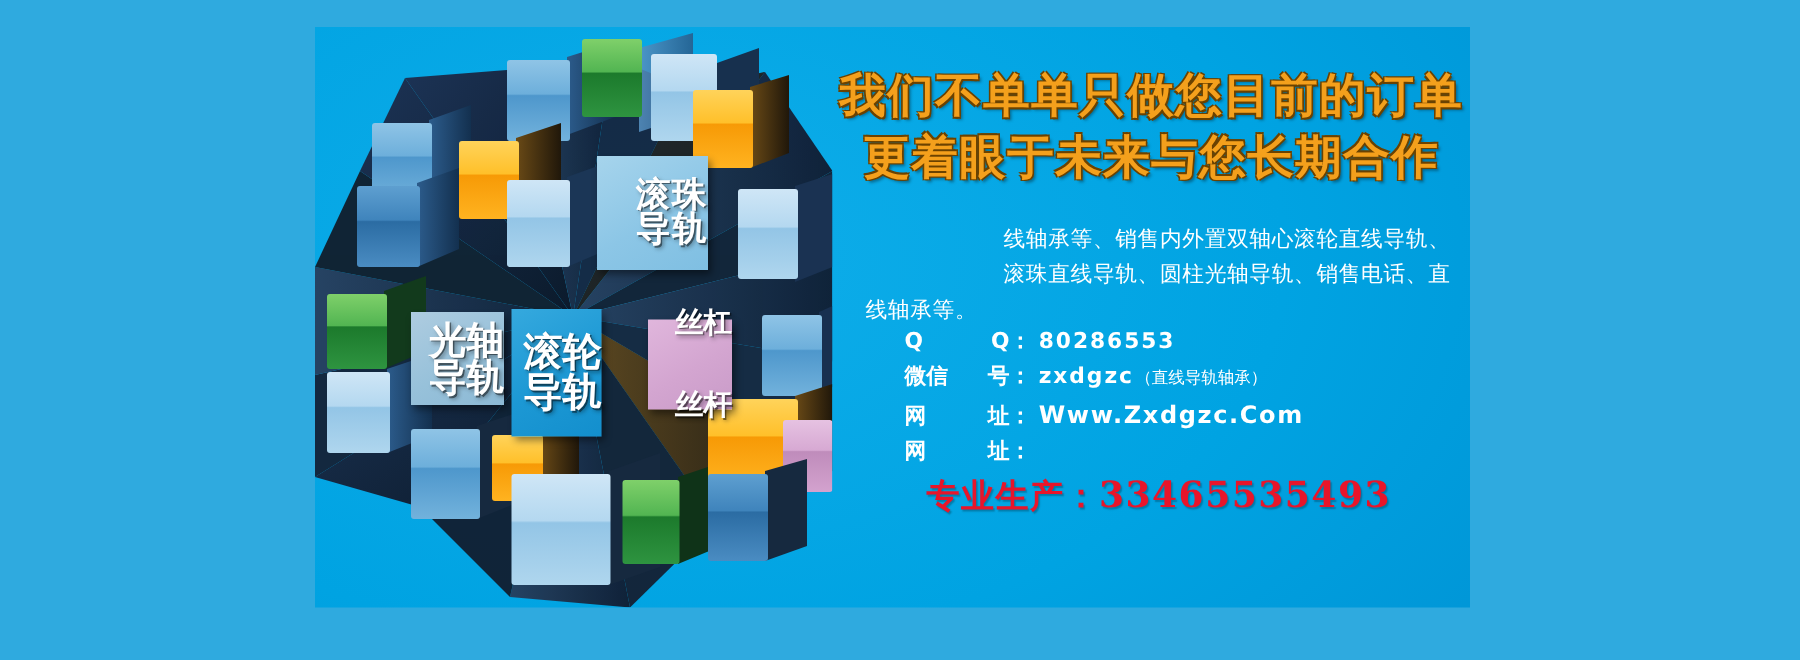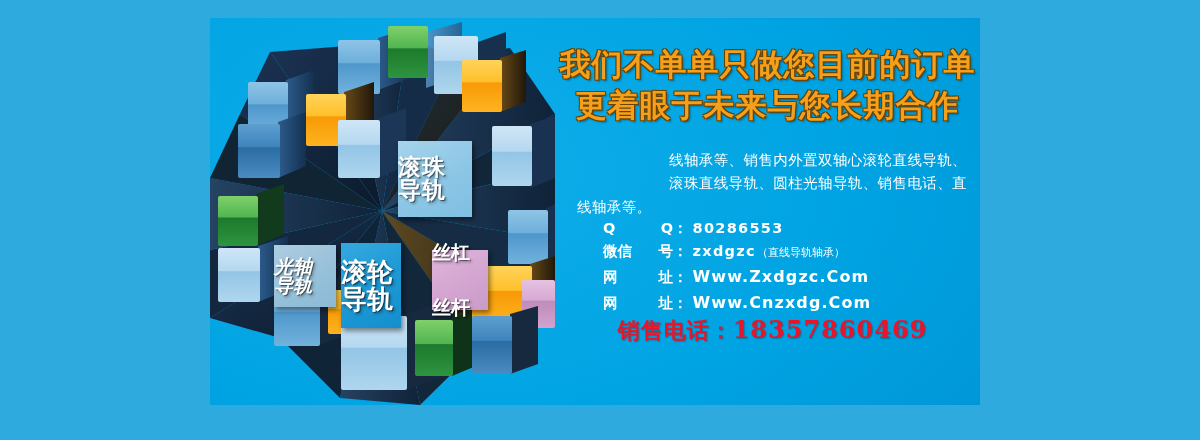--- a/index.html
+++ b/index.html
@@ -18,38 +18,36 @@
     overflow:hidden;
   }
 
   
   .graphic{position:absolute;left:0;top:0;width:345px;height:387px;overflow:hidden;}
   .graphic svg{display:block;}
 
   
   .lbl{
     position:absolute;
-    display:flex;flex-direction:column;align-items:flex-start;justify-content:center;
+    display:flex;flex-direction:column;align-items:flex-end;justify-content:center;
     color:#fff;font-weight:bold;line-height:1.02;
     text-shadow:1px 1px 0 rgba(0,0,0,.45), 2px 2px 3px rgba(0,0,0,.35);
     box-shadow:2px 3px 5px rgba(0,0,0,.45);
     box-sizing:border-box;
-    margin-top:37px;
   }
   .lbl span{display:block;white-space:nowrap;}
 
   .lbl-gunzhu{
     left:188px;top:86px;width:74px;height:76px;font-size:23px;
     background:linear-gradient(150deg,#A6D4EC 0%,#8CC6E6 55%,#7FBFE2 100%);
     letter-spacing:1px;
   }
   .lbl-guangzhou{
-    left:64px;top:190px;width:62px;height:62px;font-size:19px;
+    left:64px;top:190px;width:62px;height:62px;font-size:25px;
     background:linear-gradient(150deg,#AECCE0 0%,#97C1DA 55%,#8CB9D5 100%);
-    font-style:italic;
   }
   .lbl-gunlun{
     left:131px;top:188px;width:60px;height:85px;font-size:26px;
     background:linear-gradient(150deg,#35A9DE 0%,#1C98D4 55%,#138FCD 100%);
   }
   .lbl-sigang{
     left:222px;top:195px;width:56px;height:60px;font-size:19px;
     background:linear-gradient(150deg,#E0B6DC 0%,#D3A5D0 55%,#C99BC8 100%);
     gap:36px;
   }
@@ -339,23 +337,22 @@
           <span class="ccolon">：</span>
           <span class="cval cval-url">Www.Zxdgzc.Com</span>
         </div>
 
         <div class="crow">
           <span class="ckey">
             <i>网</i>
             <i>址</i>
           </span>
           <span class="ccolon">：</span>
-          <span class="cval cval-url">Www.Cnzxdg.Com</span>
         </div>
       </div>
 
       <div class="phone">
-        <span class="plabel">销售电话：</span><span class="pnum">18357860469</span>
+        <span class="plabel">专业生产：</span><span class="pnum">33465535493</span>
       </div>
 
     </div>
   </div>
 </div>
 
 </body></html>

